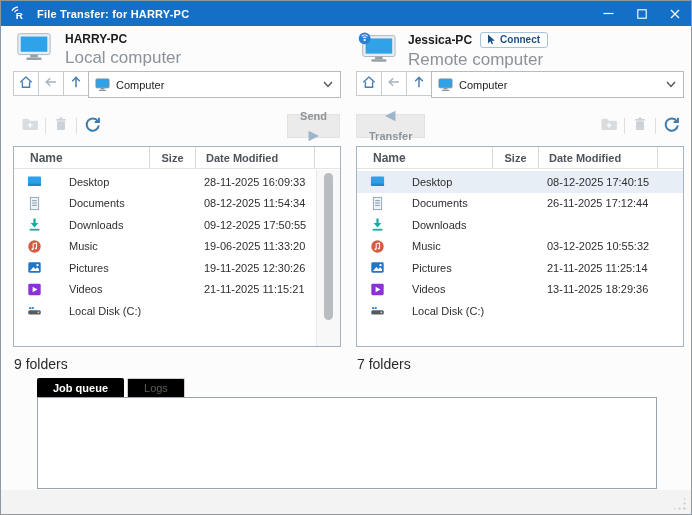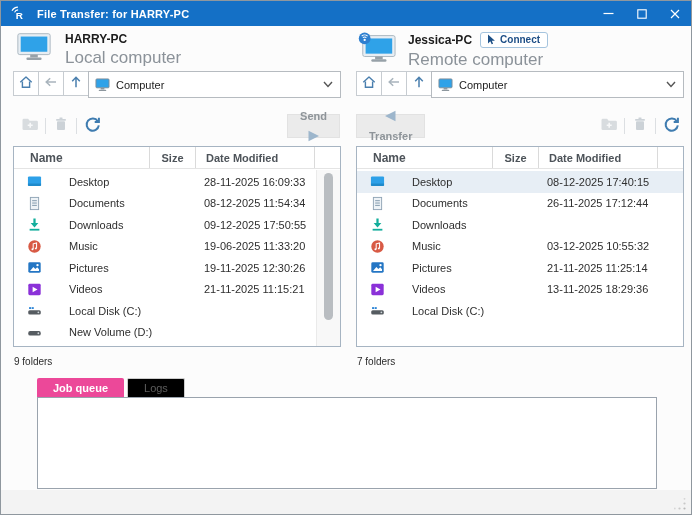--- a/index.html
+++ b/index.html
@@ -68,21 +68,21 @@
   .c-name { width:136px; display:flex; align-items:center; gap:27px; padding-left:13px; }
   .ficon { width:15px; height:15px; display:flex; align-items:center; justify-content:center; flex:none; }
   .flabel { font-size:11px; color:#2e2e2e; white-space:nowrap; }
   .c-size { width:46px; font-size:11px; color:#2e2e2e; text-align:right; padding-right:8px; }
   .c-date { width:119px; font-size:11px; color:#2e2e2e; padding-left:8px; white-space:nowrap; }
   .scroll-col { position:absolute; top:23px; right:0; bottom:0; width:24px;
                 background:#f8f8f8; border-left:1px solid #eaeaea; }
   .scroll-thumb { position:absolute; top:3px; left:7px; width:9px; height:147px;
                   background:#b9bdc1; border-radius:4.5px; }
 
-  .panel-status { position:absolute; top:327px; left:1px; font-size:10px; color:#2b2b2b;text-align:center; }
+  .panel-status { position:absolute; top:327px; left:1px; font-size:14px; color:#2b2b2b;text-align:center; }
 
   
   .tabs { position:absolute; top:377px; left:36px; display:flex; gap:3px; }
   .tab { height:19px; display:flex; align-items:center; justify-content:center;
          font-size:11px; padding:0 16px; border-radius:2px 2px 0 0; cursor:pointer; }
   .tab.active { color:#fff; font-weight:bold; }
   .tab.inactive { background:#000000; border:1px solid #cdcdcd; border-bottom:none; color:#5d5d5d; }
   .job-panel { position:absolute; top:396px; left:36px; width:620px; height:92px;
                background:#fff; border:1px solid #9aa3ad; }
   .bottom-strip { position:absolute; left:0; right:0; bottom:0; height:24px; background:#f3f3f3; }
@@ -298,33 +298,20 @@
             <div class="c-name">
               <span class="ficon">
                 <svg width="15" height="15" viewBox="0 0 16 16">
                   <rect x="2.2" y="4.4" width="2.2" height="2" fill="#2f86d6"></rect>
                   <rect x="5" y="4.4" width="2.2" height="2" fill="#2f86d6"></rect>
                   <rect x="1.3" y="7.6" width="13.4" height="4.6" rx="1.6" fill="#565c61"></rect>
                   <circle cx="12.1" cy="9.9" r="0.95" fill="#cfd6da"></circle>
                 </svg>
               </span>
               <span class="flabel">Local Disk (C:)</span>
-            </div>
-            <div class="c-size"></div>
-            <div class="c-date"></div>
-          </div>
-          <div class="frow">
-            <div class="c-name">
-              <span class="ficon">
-                <svg width="15" height="15" viewBox="0 0 16 16">
-                  <rect x="1.3" y="6.4" width="13.4" height="4.8" rx="2" fill="#565c61"></rect>
-                  <circle cx="12.1" cy="8.8" r="0.95" fill="#cfd6da"></circle>
-                </svg>
-              </span>
-              <span class="flabel">New Volume (D:)</span>
             </div>
             <div class="c-size"></div>
             <div class="c-date"></div>
           </div>
         </div>
       <div class="scroll-col">
         <div class="scroll-thumb"></div>
       </div>
     </div>
 
@@ -531,21 +518,21 @@
             <div class="c-size"></div>
             <div class="c-date"></div>
           </div>
         </div>
     </div>
 
     <div class="panel-status">7 folders</div>
   </div>
 
   <div class="tabs">
-    <div class="tab active" style="background:#ec4899;justify-content:flex-end;">
+    <div class="tab active" style="background:#000000;justify-content:flex-end;">
       <span>Job queue</span>
     </div>
     <div class="tab inactive">
       <span>Logs</span>
     </div>
   </div>
   <div class="job-panel"></div>
 
   <div class="bottom-strip"></div>
   <span class="resize-grip"><svg width="13" height="13" viewBox="0 0 13 13">

